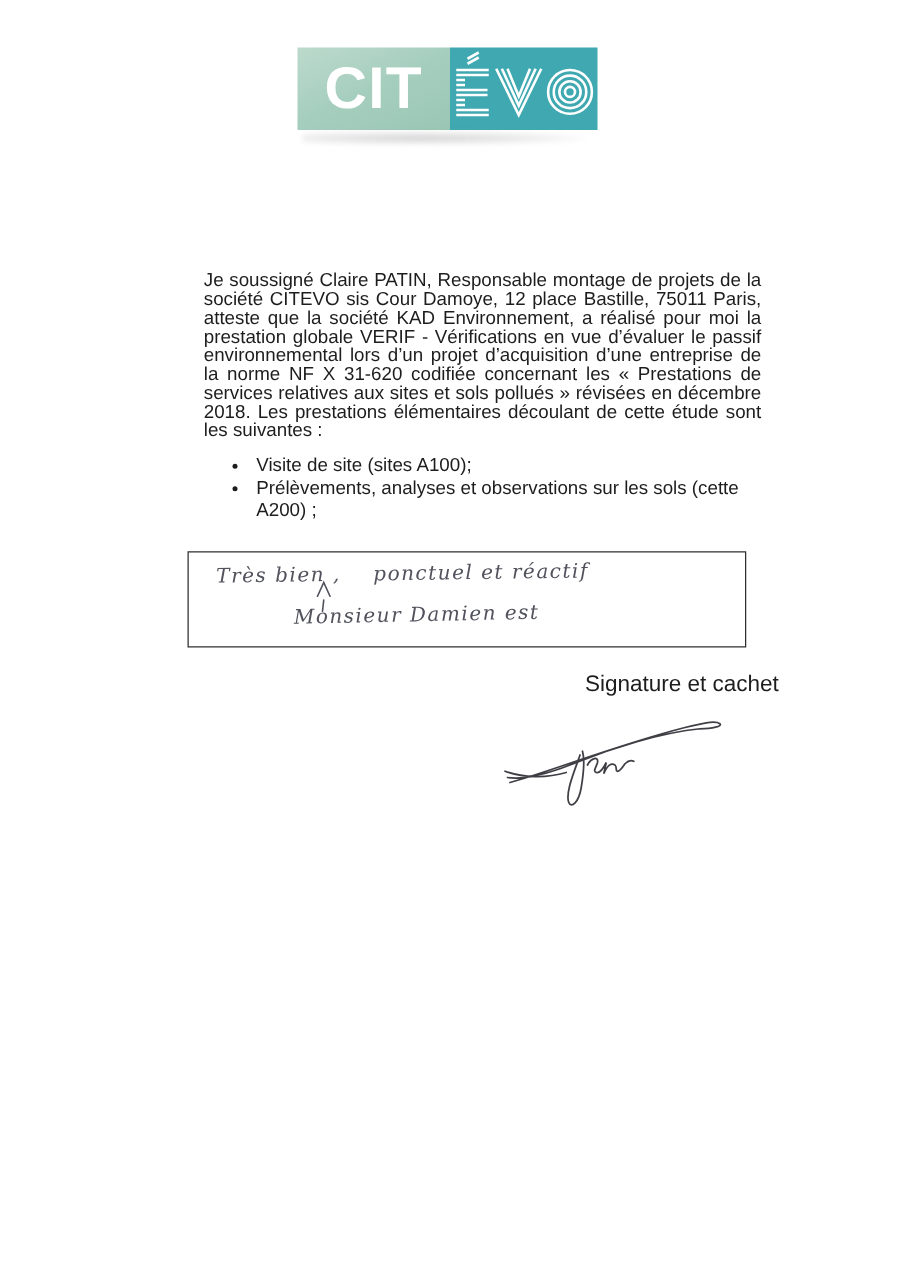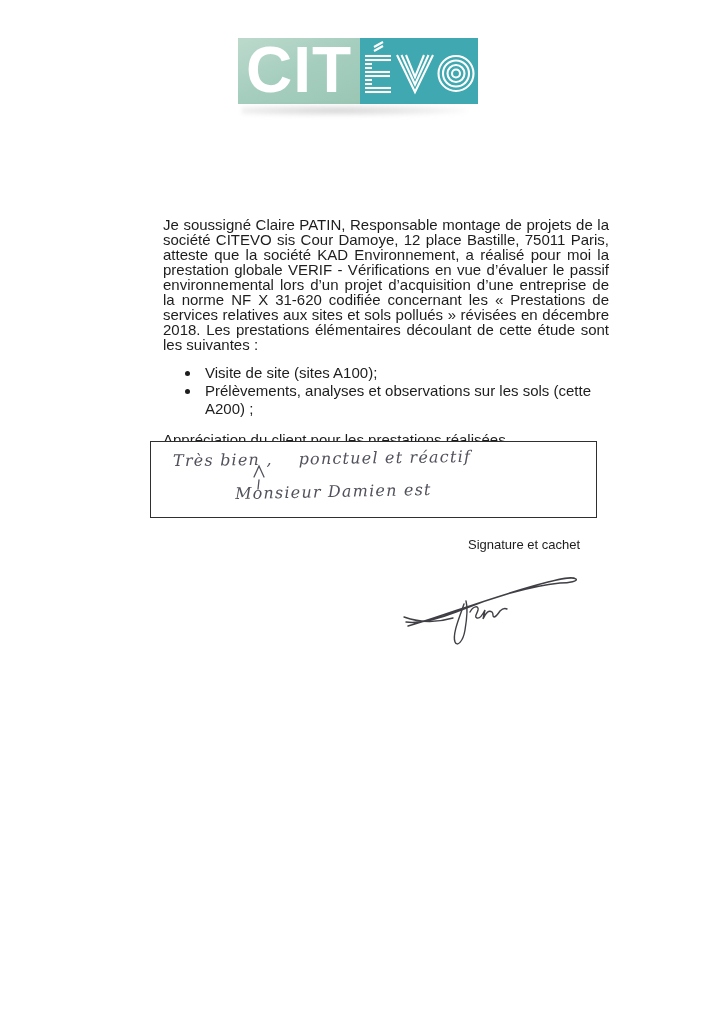--- a/index.html
+++ b/index.html
@@ -27,21 +27,21 @@
     width: 122px;
     height: 100%;
     background: linear-gradient(155deg, #bcdacc 0%, #a6cebf 48%, #9ac6b4 100%);
     display: flex;
     align-items: center;
     justify-content: center;
   }
   .logo-left .cit {
     font-family: "Liberation Sans", sans-serif;
     font-weight: 700;
-    font-size: 64px;
+    font-size: 47px;
     letter-spacing: 1px;
     color: #ffffff;
     line-height: 1;
     padding-bottom: 3px;
   }
   .logo-right {
     width: 118px;
     height: 100%;
     background: #3fa8b0;
     position: relative;
@@ -122,21 +122,21 @@
     top: 21px;
     width: 14px;
     height: 28px;
   }
 
   
   .sig-label {
     position: absolute;
     left: 468px;
     top: 537px;
-    font-size: 13px;
+    font-size: 18px;
     color: #1d1d1d;
   }
   .sig-scribble {
     position: absolute;
     left: 398px;
     top: 570px;
     width: 190px;
     height: 78px;
   }
 </style>
@@ -179,21 +179,20 @@
     </div>
   </div>
   <div class="logo-smudge"></div>
 
   <div class="body-text">
     <p>Je soussigné Claire PATIN, Responsable montage de projets de la société CITEVO sis Cour Damoye, 12 place Bastille, 75011 Paris, atteste que la société KAD Environnement, a réalisé pour moi la prestation globale VERIF - Vérifications en vue d’évaluer le passif environnemental lors d’un projet d’acquisition d’une entreprise de la norme NF X 31-620 codifiée concernant les « Prestations de services relatives aux sites et sols pollués » révisées en décembre 2018. Les prestations élémentaires découlant de cette étude sont les suivantes :</p>
     <ul>
       <li>Visite de site (sites A100);</li>
       <li>Prélèvements, analyses et observations sur les sols (cette A200) ;</li>
     </ul>
-    <p class="appreciation">Appréciation du client pour les prestations réalisées</p>
   </div>
 
   <div class="note-box">
     <div class="hw hw-line1">
       <span>Très bien ,</span><span class="gap"></span><span>ponctuel et réactif</span>
     </div>
     <svg class="caret-mark" viewBox="0 0 14 28" fill="none" stroke="#51525c" stroke-width="1.3" stroke-linecap="round">
       <path d="M 2,14 L 7,3 L 12,14"></path>
       <path d="M 7,17 L 6,26"></path>
     </svg>

